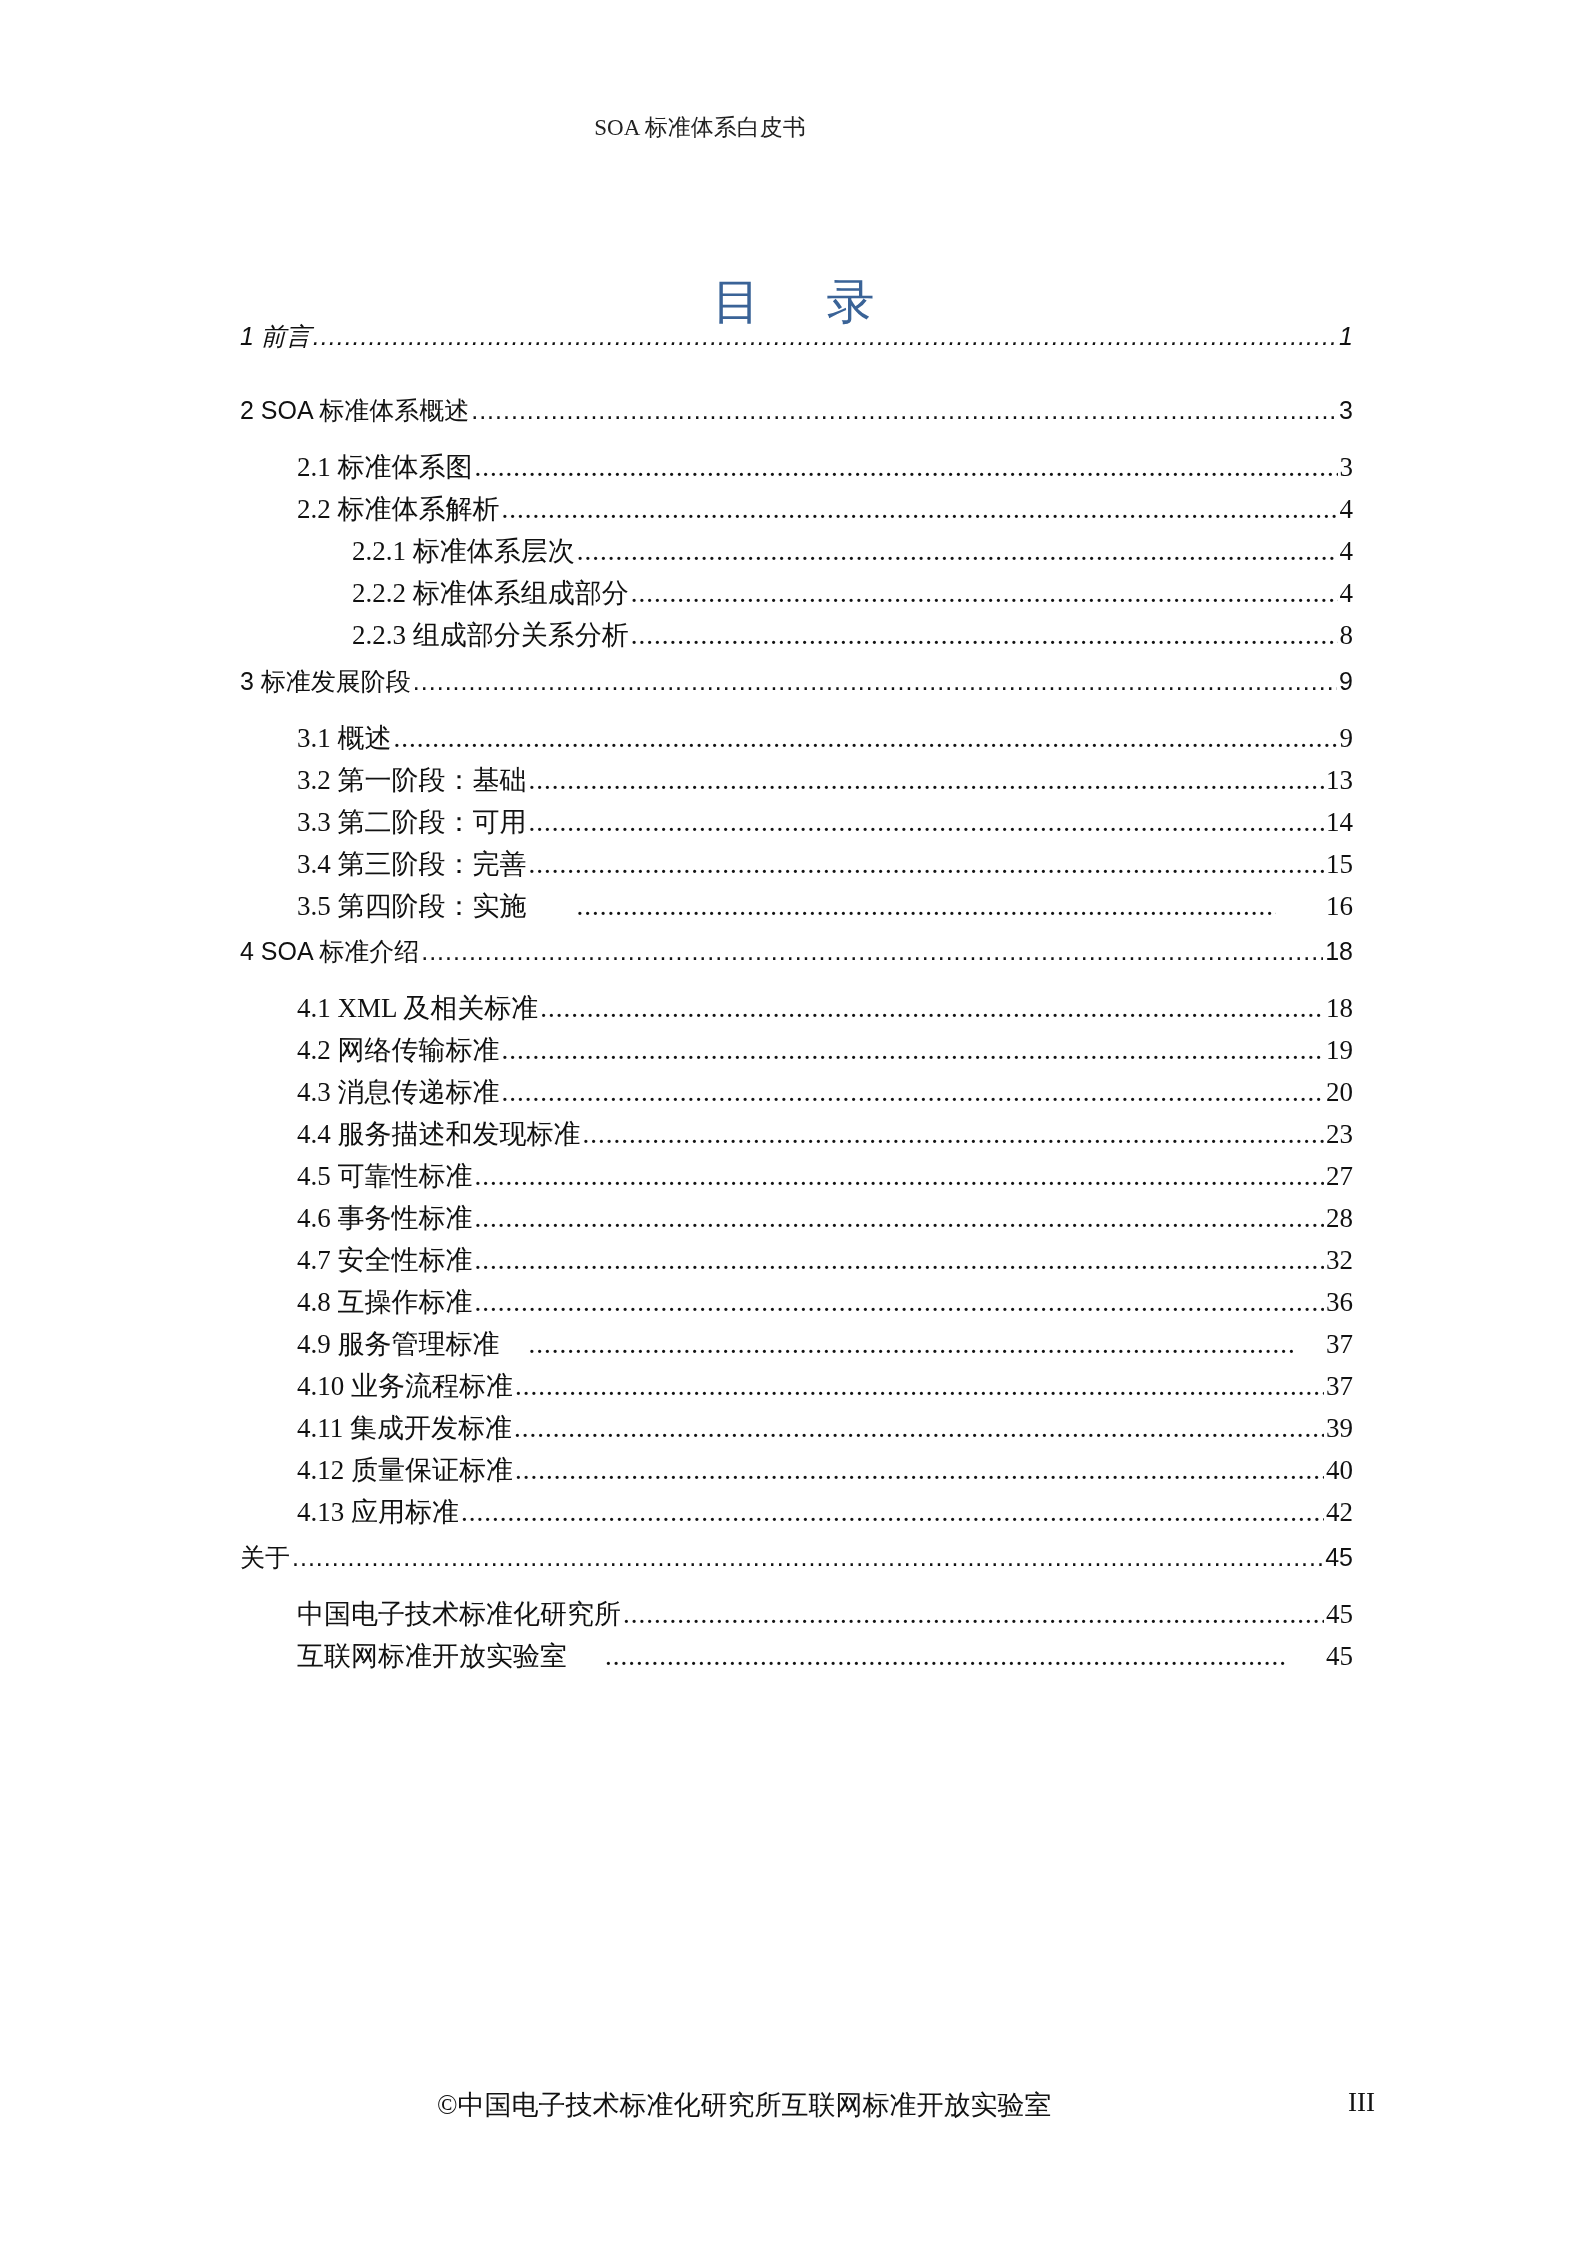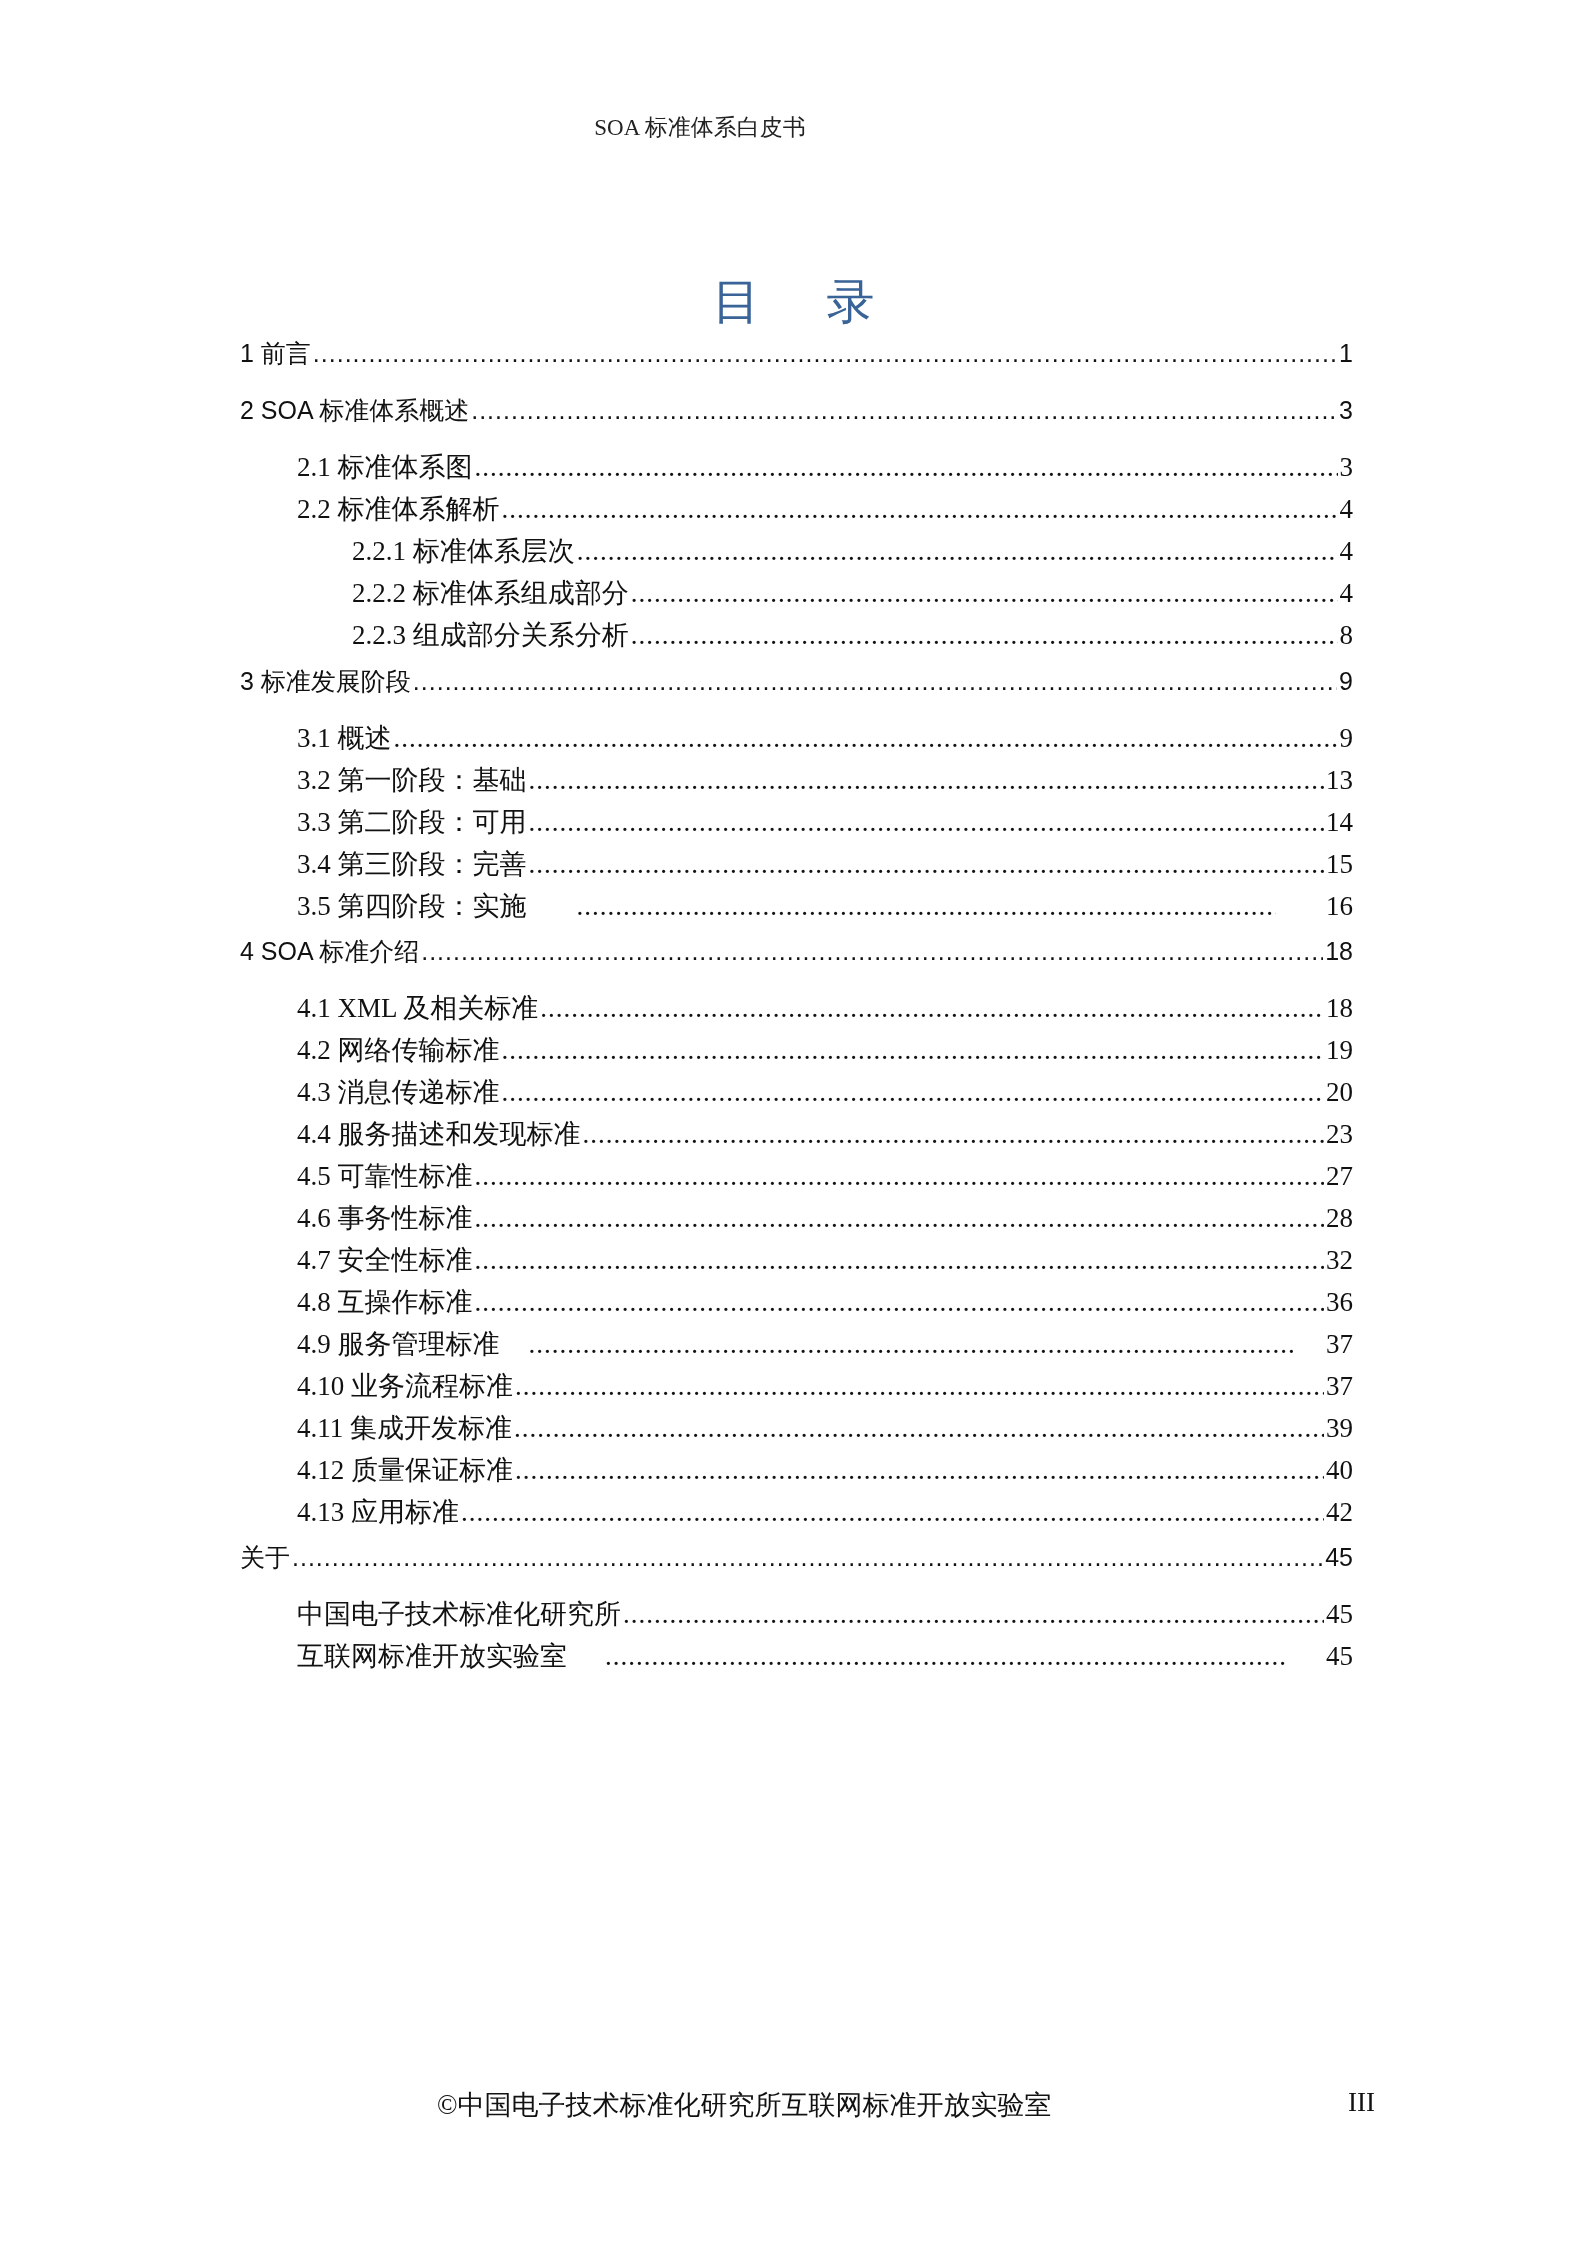--- a/index.html
+++ b/index.html
@@ -27,21 +27,21 @@
 </head>
 <body>
 
 <div class="running-header">SOA 标准体系白皮书</div>
 
 <div class="toc-title">
   <span>目</span><span>录</span>
 </div>
 
 <div class="toc" id="toc">
-    <div class="toc-row l1" style="top: 336px;">
+    <div class="toc-row l1" style="top: 319px; font-style: italic;">
       <span class="label">1  前言</span>
       <span class="leader"></span>
       <span class="page">1</span>
     </div>
     <div class="toc-row l1" style="top: 393px;">
       <span class="label">2 SOA 标准体系概述</span>
       <span class="leader"></span>
       <span class="page">3</span>
     </div>
     <div class="toc-row l2" style="top: 450px;">

